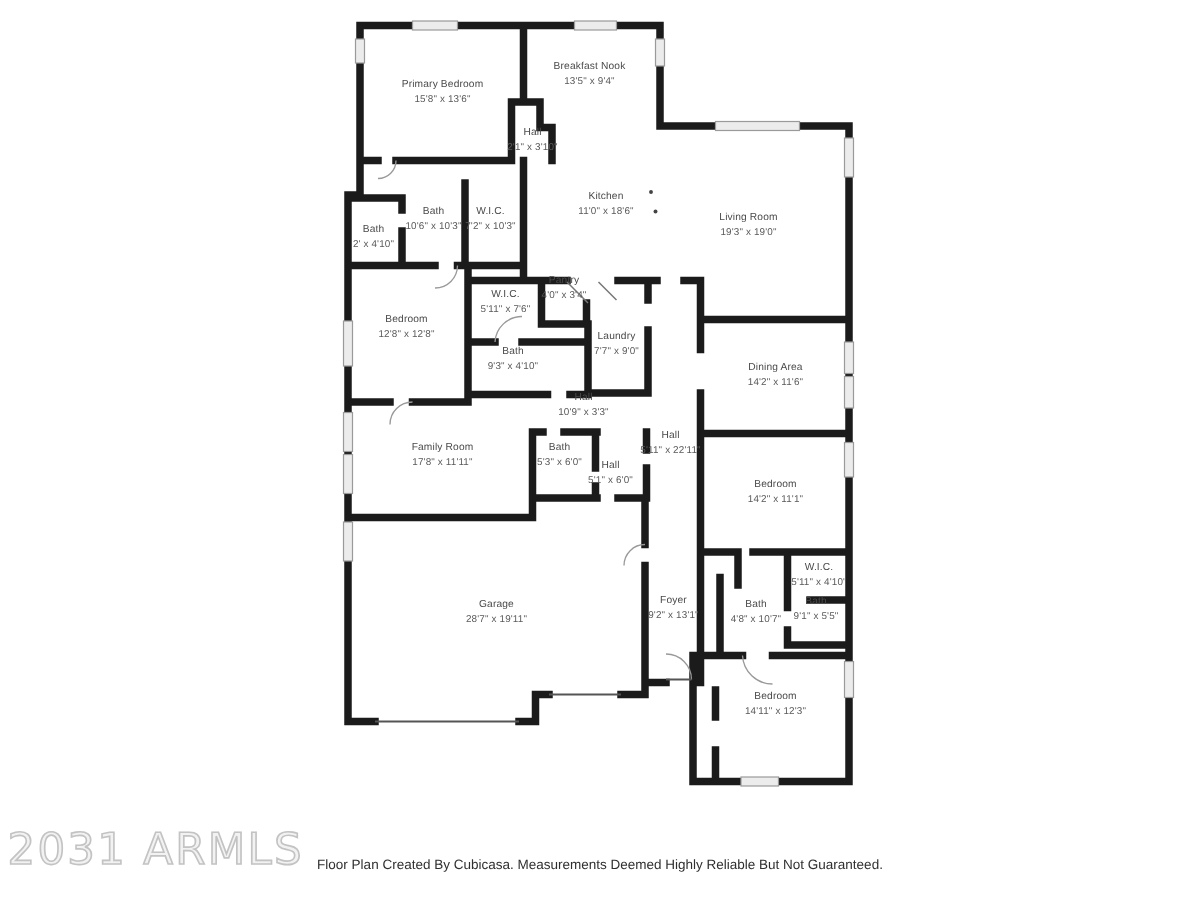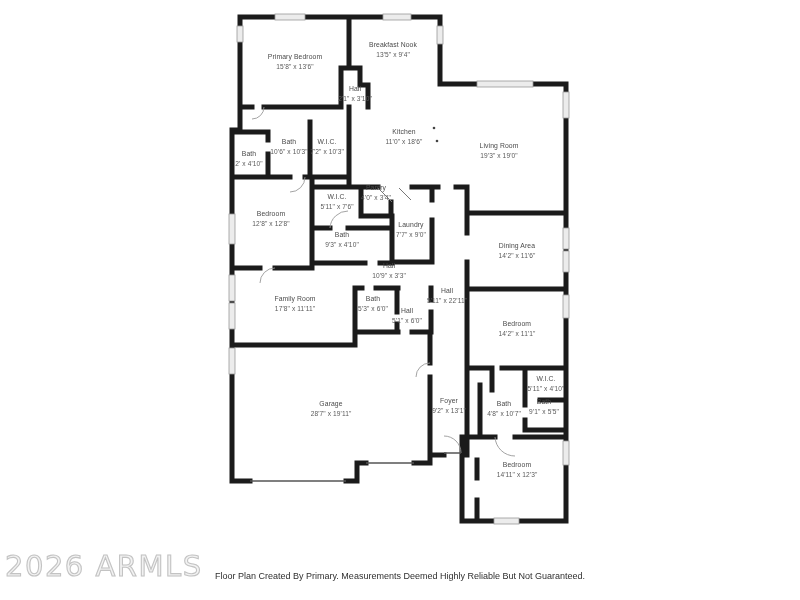--- a/index.html
+++ b/index.html
@@ -188,16 +188,16 @@
       <div class="room-label" style="left: 449px; top: 406px;">
         <div class="rname">Foyer</div>
         <div class="rdims">9'2" x 13'1"</div>
       </div>
       <div class="room-label" style="left: 517px; top: 470px;">
         <div class="rname">Bedroom</div>
         <div class="rdims">14'11" x 12'3"</div>
       </div>
     </div>
 
-  <div class="watermark">2026 ARMLS</div>
-
-  <div class="footer">Floor Plan Created By Primary. Measurements Deemed Highly Reliable But Not Guaranteed.</div>
+  <div class="watermark">2031 ARMLS</div>
+
+  <div class="footer">Floor Plan Created By Cubicasa. Measurements Deemed Highly Reliable But Not Guaranteed.</div>
 </div>
 
 </body></html>

